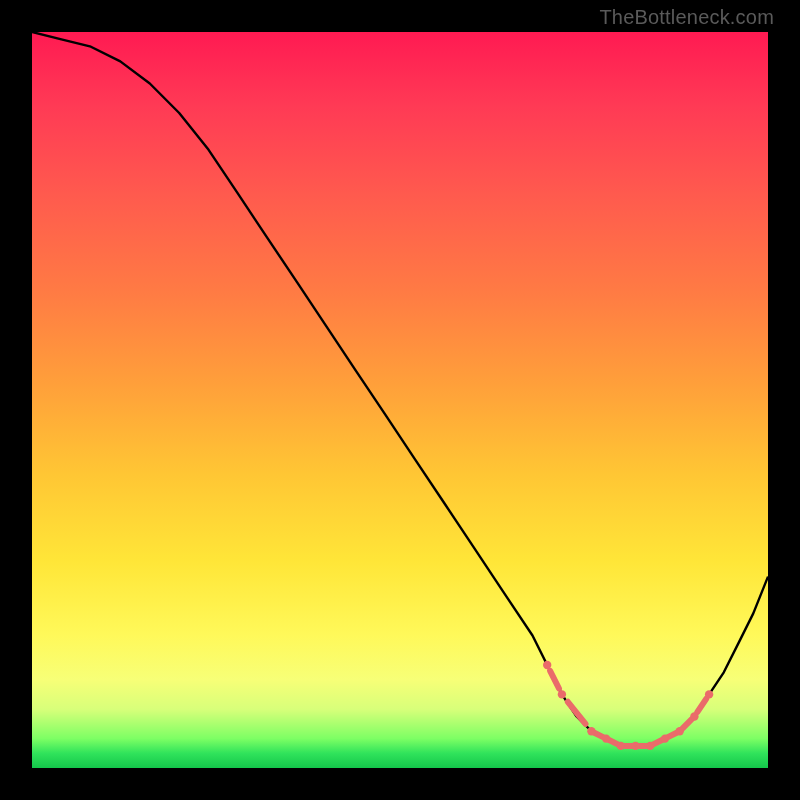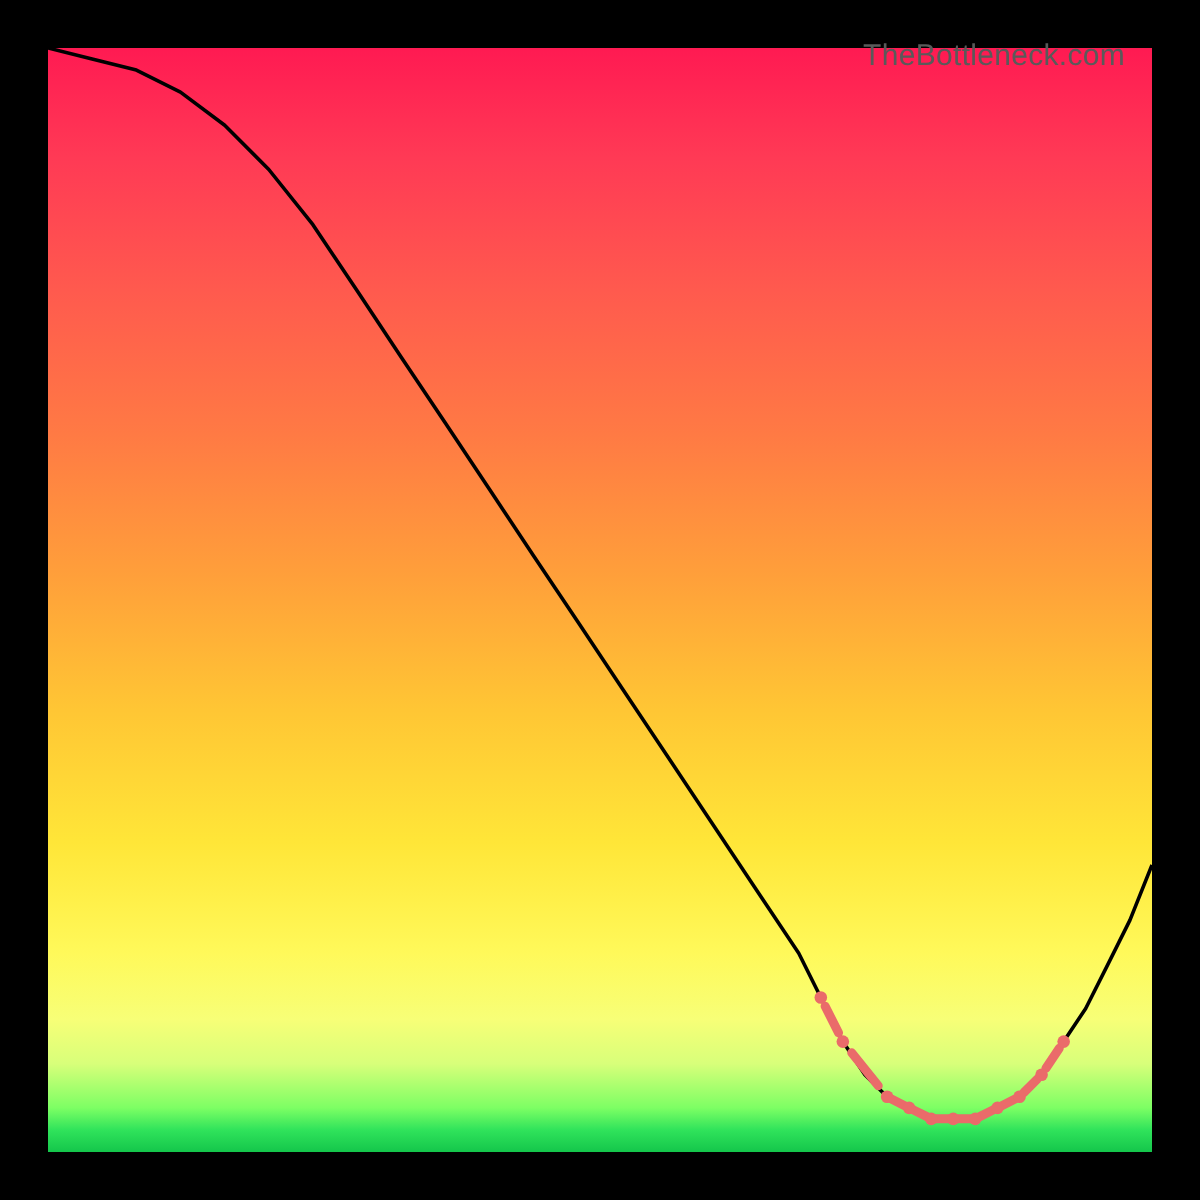--- a/index.html
+++ b/index.html
@@ -39,27 +39,26 @@
       #f7ff77 88%,
       #d8ff7a 92%,
       #7dff64 96%,
       #30e35b 98%,
       #14c64b 100%
     );
   }
   .watermark {
     position: absolute;
     top: 6px;
-    right: 50px;
+    right: 26px;
     color: #5a5a5a;
     font-size: 20px;
     font-weight: 500;
     letter-spacing: 0.2px;
     user-select: none;
-    margin-top: 20px;
   }
   svg.curve {
     position: absolute;
     left: 0;
     top: 0;
     width: 736px;
     height: 736px;
     pointer-events: none;
   }
   .curve path.main {

